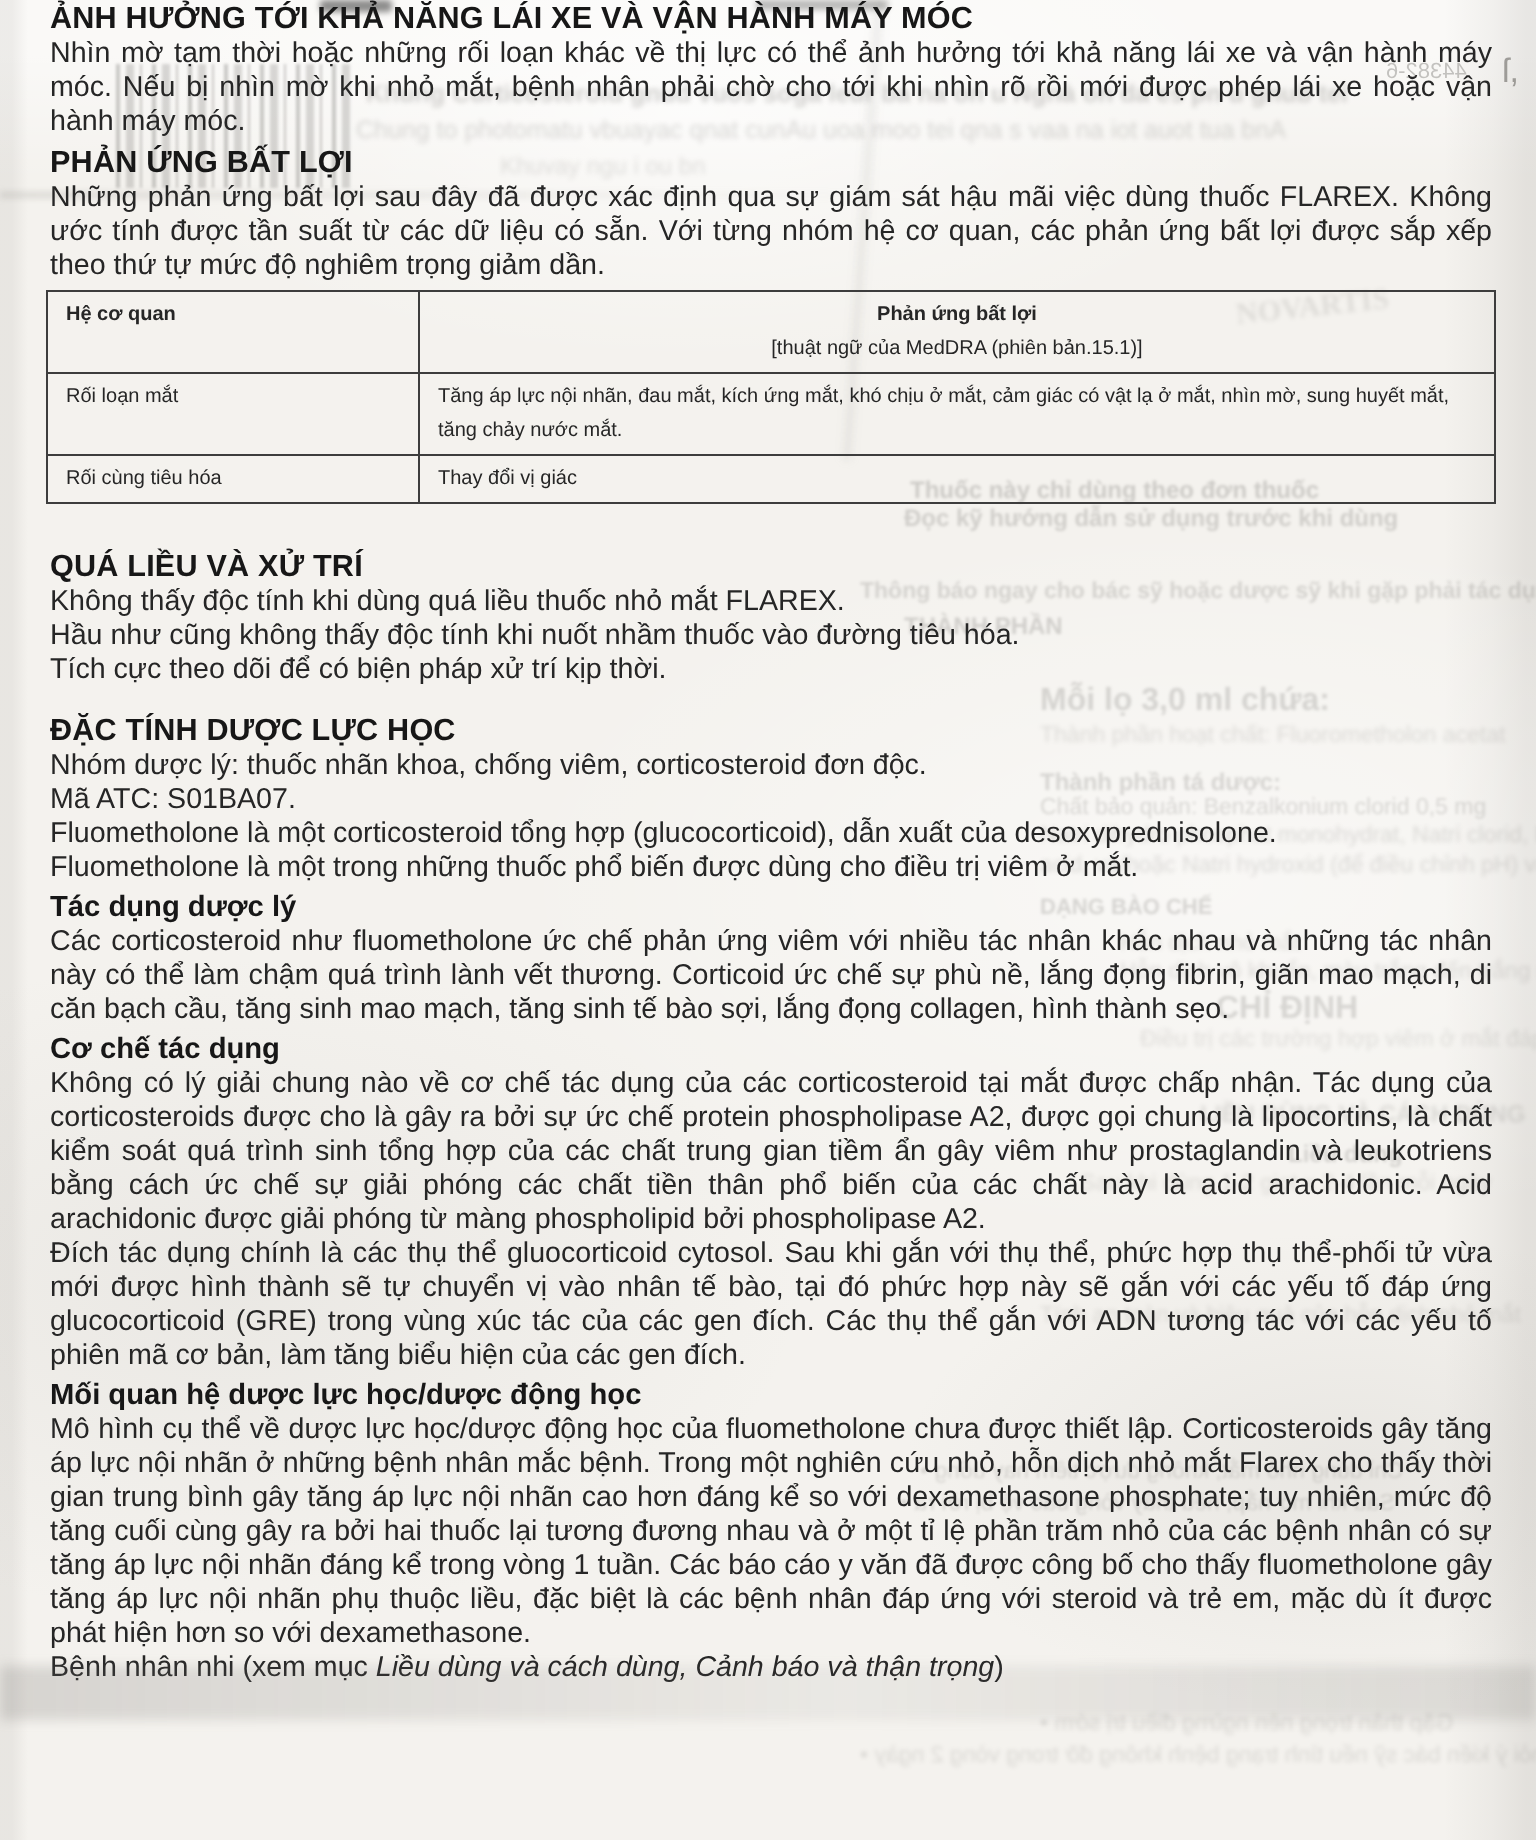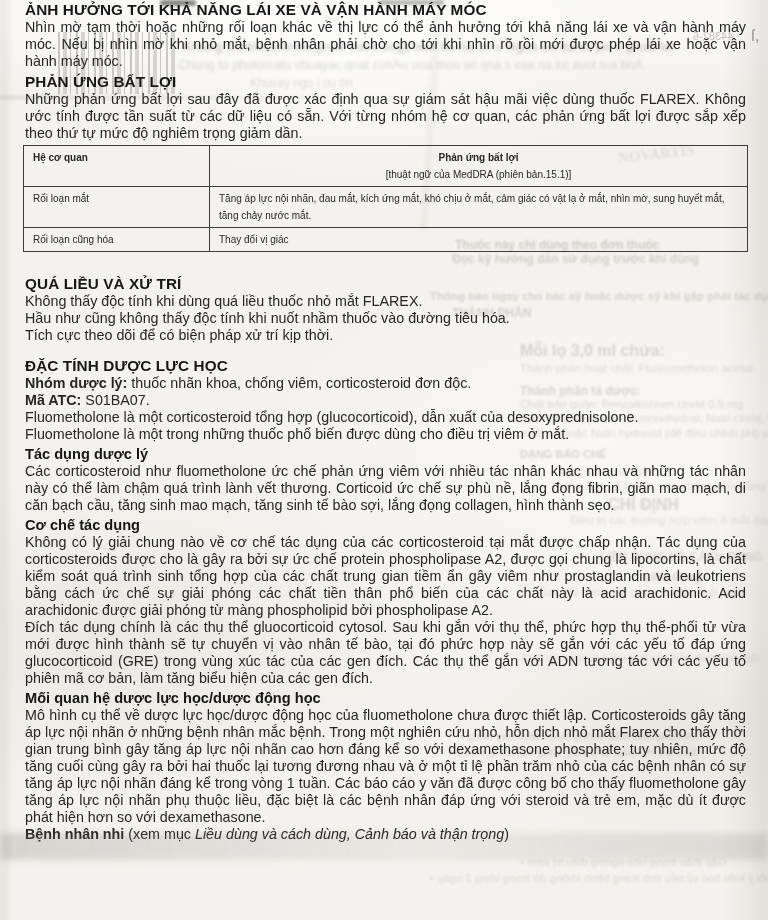--- a/index.html
+++ b/index.html
@@ -57,21 +57,21 @@
   .h-pd{margin-top:12px;}
   .h-pkpd{margin-top:2px;}
   p{margin:0;}
   table{border-collapse:collapse; width:calc(100% + 4px); margin:3px 0 16px -2px;
     font-size:10px; line-height:17px;}
   th,td{border:1.5px solid var(--table_border); padding:3px 9px; vertical-align:top; text-align:left;}
   th.col-system{width:167px; font-weight:700;}
   th.col-reaction{font-weight:400; text-align:center;}
   th.col-reaction .l1{font-weight:700;}
   .ital{font-style:italic;}
-  .bold{font-weight:700;}
+  .bold{font-weight:400;}
 </style>
 </head>
 <body>
 
 <div class="page">
 
   <div class="artifact-layer" id="showthrough-layer">
     <div class="barcode"></div>
     <div class="smudge" style="left:160px;top:0;width:36px;height:6px;"></div>
     <div class="smudge" style="left:378px;top:0;width:66px;height:5px;opacity:.6;"></div>
@@ -125,21 +125,21 @@
         <th class="col-reaction">
           <div class="l1">Phản ứng bất lợi</div>
           <div>[thuật ngữ của MedDRA (phiên bản.15.1)]</div>
         </th>
       </tr>
       <tr>
         <td>Rối loạn mắt</td>
         <td>Tăng áp lực nội nhãn, đau mắt, kích ứng mắt, khó chịu ở mắt, cảm giác có vật lạ ở mắt, nhìn mờ, sung huyết mắt, tăng chảy nước mắt.</td>
       </tr>
       <tr>
-        <td>Rối loạn cũng hóa</td>
+        <td>Rối cùng tiêu hóa</td>
         <td>Thay đổi vị giác</td>
       </tr>
     </tbody>
       </table>
 
     <h1 class="h-overdose">QUÁ LIỀU VÀ XỬ TRÍ</h1>
     <p>Không thấy độc tính khi dùng quá liều thuốc nhỏ mắt FLAREX.</p>
     <p>Hầu như cũng không thấy độc tính khi nuốt nhầm thuốc vào đường tiêu hóa.</p>
     <p>Tích cực theo dõi để có biện pháp xử trí kịp thời.</p>
 

